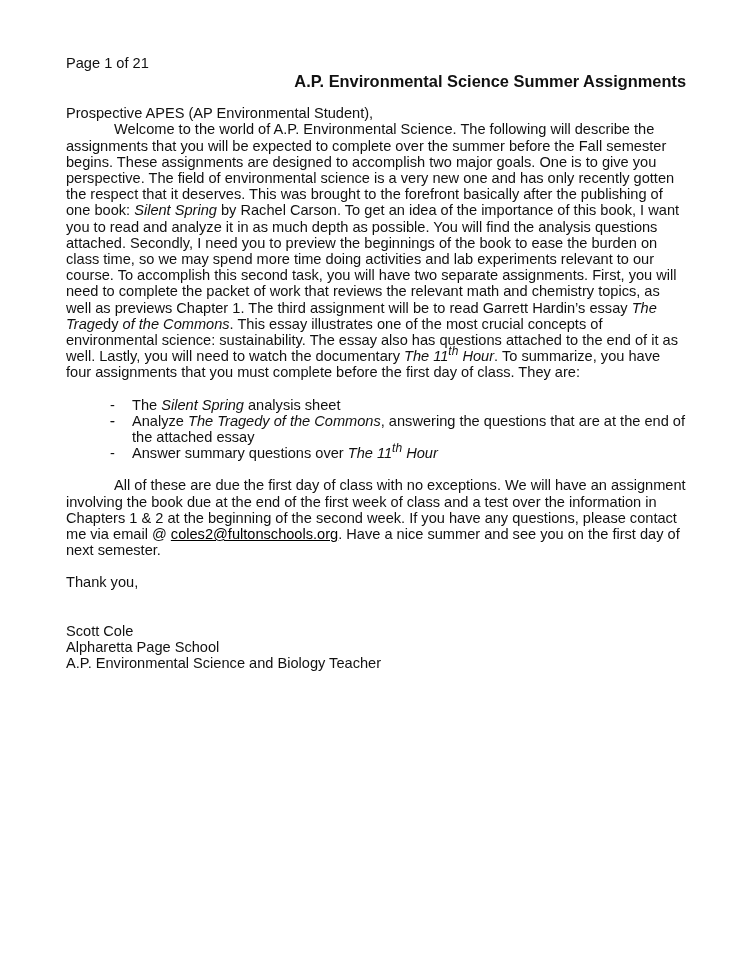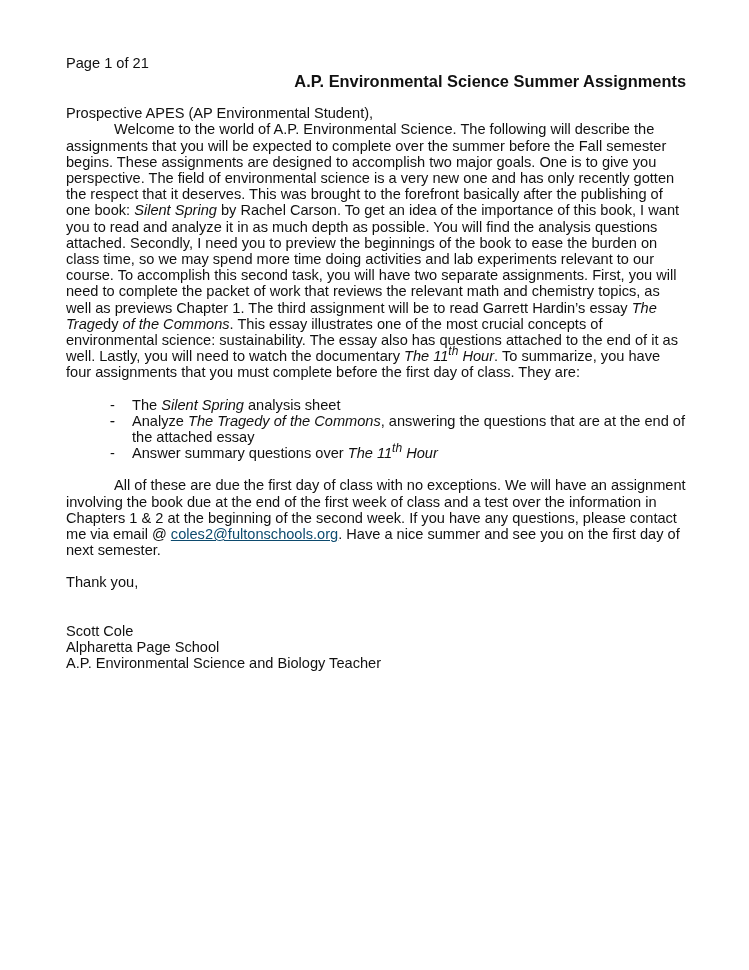--- a/index.html
+++ b/index.html
@@ -12,21 +12,21 @@
   .pagenum { margin: 0; }
   .title { margin: 1px 0 0 0; text-align: right; font-weight: bold; font-size: 16.4px; line-height: 18px; padding-left: 8px; }
   p { margin: 0; }
   .indent { text-indent: 48px; }
   .salutation { margin-top: 15px; }
   ul.items { list-style: none; margin: 16px 0 0 0; padding: 0; }
   ul.items li { position: relative; padding-left: 66px; }
   ul.items li .dash { position: absolute; left: 44px; top: 0; }
   .gap { height: 16px; }
   .gap2 { height: 32px; }
-  a.email { color: #0c4a6e; text-decoration: underline; text-align: center; }
+  a.email { color: #000000; text-decoration: underline; text-align: center; }
   sup { font-size: 12px; line-height: 0; vertical-align: super; }
   em { font-style: italic; text-align: right; }
 </style>
 </head>
 <body>
 
 <div class="page">
   <p class="pagenum">Page 1 of 21</p>
   <p class="title">A.P. Environmental Science Summer Assignments</p>
   <p class="salutation">Prospective APES (AP Environmental Student),</p>

